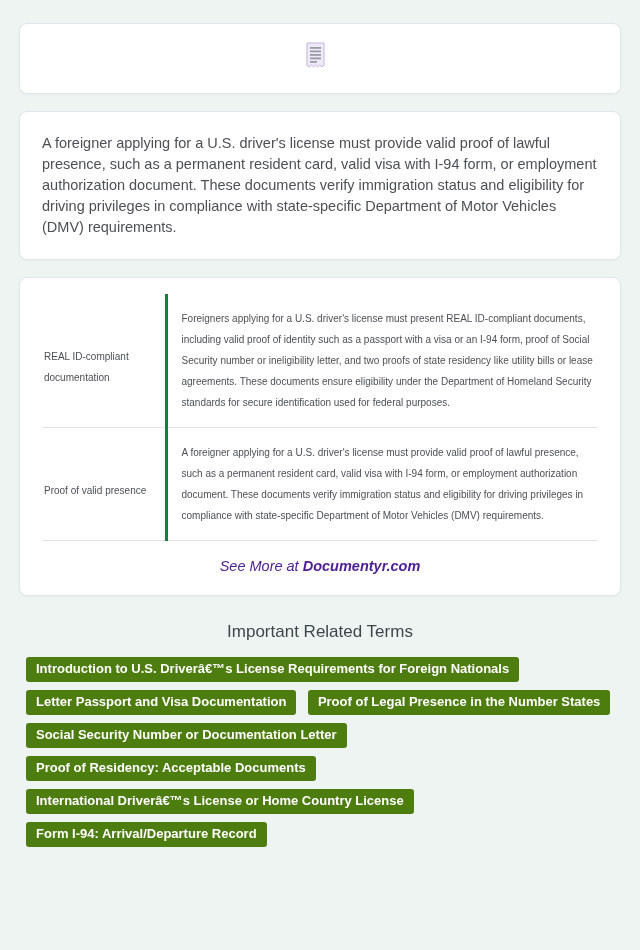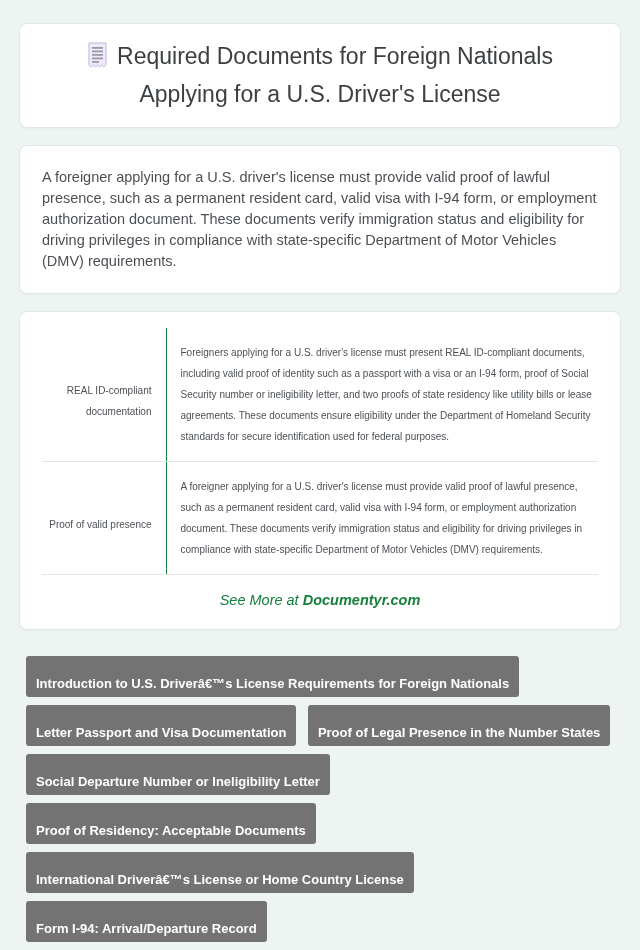--- a/index.html
+++ b/index.html
@@ -34,53 +34,52 @@
   
   .intro-card { padding: 21px 22px; margin-bottom: 17px; }
   .intro-card p { font-size: 14.5px; line-height: 21px; color: #4c5055; }
   
   .defs-card { padding: 16px 22px 13px 22px; margin-bottom: 26px; }
   table.defs { border-collapse: collapse; width: 100%; }
   table.defs td { vertical-align: middle; font-size: 10px; line-height: 21px; color: #4c5055; }
   td.term {
     width: 124px;
     padding: 14px 14px 2px 2px;
-    border-right: 1px solid #15803d;
+    border-right: 3px solid #15803d;
     border-bottom: 1px solid #e2e4e6;
-    text-align: right;
   }
   td.def {
     padding: 14px 0 14px 14px;
     border-bottom: 1px solid #e2e4e6;
   }
   .see-more {
     text-align: center;
     font-style: italic;
     font-size: 14.5px;
-    color: #15803d;
+    color: #4c1d95;
     margin: 17px 0 8px 0;
   }
   .see-more b { font-weight: 700; }
   
   .related-heading {
     text-align: center;
     font-size: 17px;
     font-weight: 500;
     color: #3e474e;
     margin: 0 0 15px 0;
   }
   .pills { padding-left: 7px; width: 602px; }
   .pill {
     display: inline-block;
-    background: #737373;
+    background: #4d7c0f;
     color: #ffffff;
     font-size: 13px;
     font-weight: 600;
     line-height: 16px;
-    padding: 20px 10px 5px 10px;
+    padding: 4px 10px 5px 10px;
     border-radius: 3px;
     margin: 0 7px 8px 0;
     cursor: pointer;
     white-space: nowrap;
   }
 </style>
 </head>
 <body>
 
 <div class="page">
@@ -89,21 +88,21 @@
     <h1>
       <span class="doc-icon">
         <svg width="21" height="26" viewBox="0 0 21 26" aria-hidden="true">
           <path d="M2 1 h17 v22 l-2.1 2 -2.1-2 -2.1 2 -2.1-2 -2.1 2 -2.1-2 -2.1 2 -2.4-2 z" fill="#efe9f8" stroke="#c3b6de" stroke-width="1"></path>
           <rect x="5" y="5" width="11" height="1.8" fill="#9a9aa6"></rect>
           <rect x="5" y="8.5" width="11" height="1.8" fill="#9a9aa6"></rect>
           <rect x="5" y="12" width="11" height="1.8" fill="#9a9aa6"></rect>
           <rect x="5" y="15.5" width="11" height="1.8" fill="#9a9aa6"></rect>
           <rect x="5" y="19" width="7" height="1.8" fill="#9a9aa6"></rect>
         </svg>
-      </span><span>Required Documents for Foreign Nationals Applying for a U.S. Driver's License</span>
+      </span>
     </h1>
   </div>
 
   <div class="card intro-card">
     <p>A foreigner applying for a U.S. driver's license must provide valid proof of lawful presence, such as a permanent resident card, valid visa with I-94 form, or employment authorization document. These documents verify immigration status and eligibility for driving privileges in compliance with state-specific Department of Motor Vehicles (DMV) requirements.</p>
   </div>
 
   <div class="card defs-card">
     <table class="defs">
       <tbody>
@@ -113,26 +112,27 @@
       </tr>
       <tr>
         <td class="term">Proof of valid presence</td>
         <td class="def">A foreigner applying for a U.S. driver's license must provide valid proof of lawful presence, such as a permanent resident card, valid visa with I-94 form, or employment authorization document. These documents verify immigration status and eligibility for driving privileges in compliance with state-specific Department of Motor Vehicles (DMV) requirements.</td>
       </tr>
     </tbody>
       </table>
     <p class="see-more"><span>See More at </span><b>Documentyr.com</b></p>
   </div>
 
+  <h2 class="related-heading">Important Related Terms</h2>
 
   <div class="pills">
     <span class="pill">Introduction to U.S. Driverâ€™s License Requirements for Foreign Nationals</span>
     <span class="pill">Letter Passport and Visa Documentation</span>
     <span class="pill">Proof of Legal Presence in the Number States</span>
-    <span class="pill">Social Departure Number or Ineligibility Letter</span>
+    <span class="pill">Social Security Number or Documentation Letter</span>
     <span class="pill">Proof of Residency: Acceptable Documents</span>
     <span class="pill">International Driverâ€™s License or Home Country License</span>
     <span class="pill">Form I-94: Arrival/Departure Record</span>
     
     
     
   </div>
 
 </div>
 

